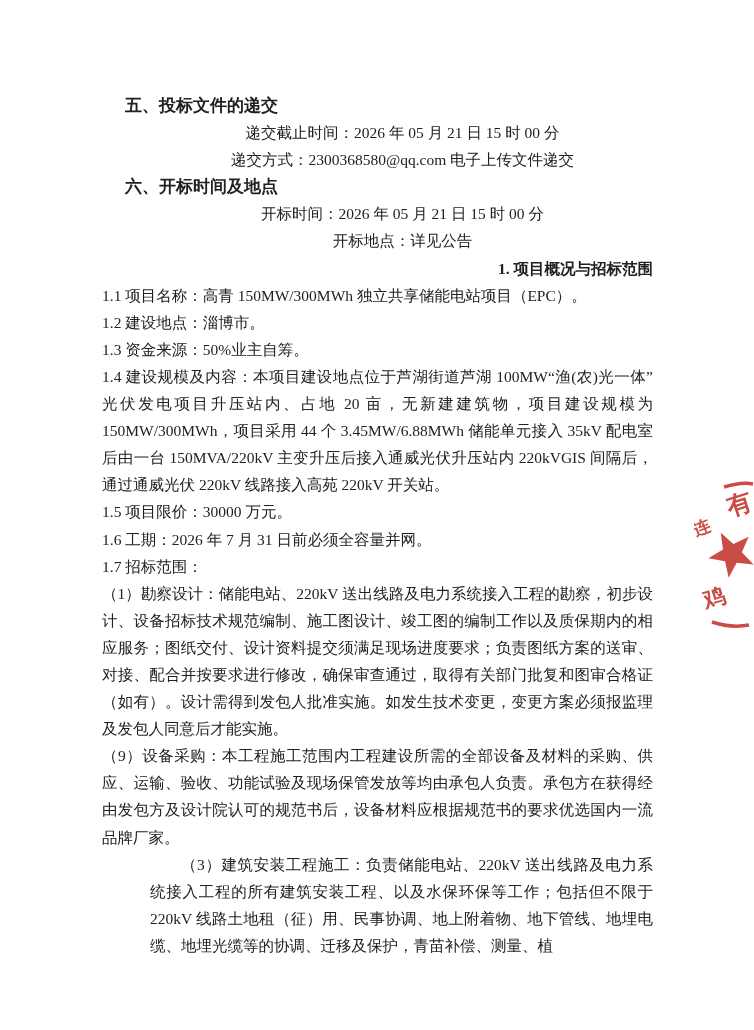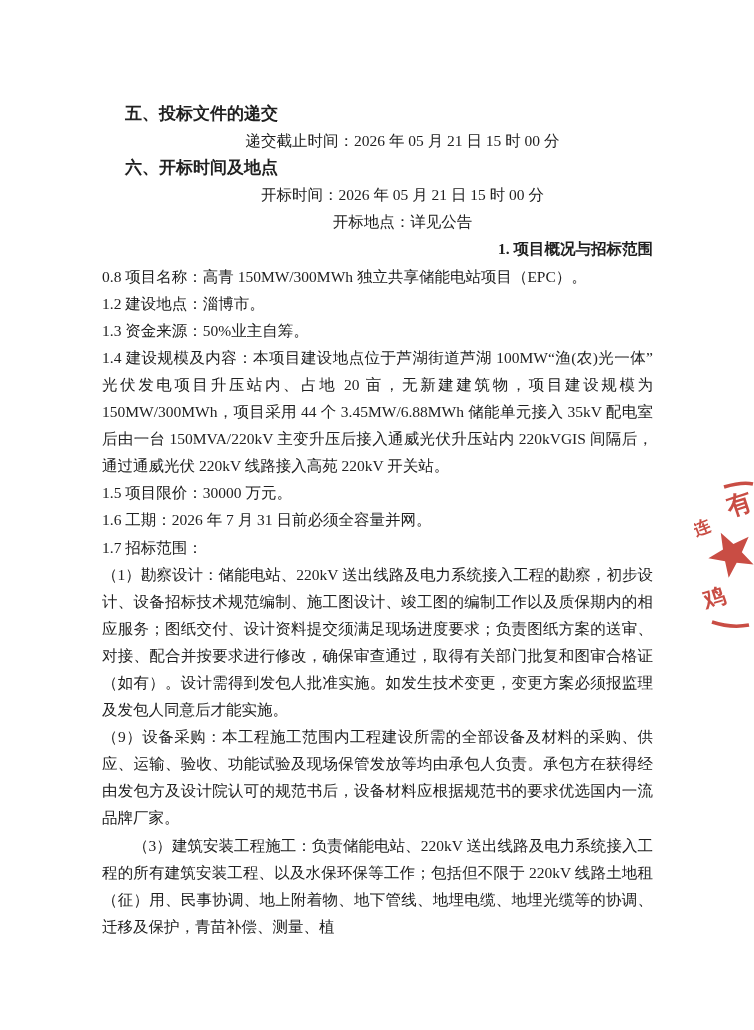--- a/index.html
+++ b/index.html
@@ -6,21 +6,21 @@
   body {
     width:754px; height:1030px;
     background:#ffffff;
     position:relative;
     overflow:hidden;
     font-family:"Liberation Serif","DejaVu Serif",serif;
     color:#212121;
   }
   .page-content {
     position:absolute;
-    left:102px; top:100px;
+    left:102px; top:92px;
     width:551px;
     line-height:27.1px;
     font-size:15.5px;
     text-align:justify;
   }
   .sec-heading {
     font-weight:bold;
     font-size:17px;
     padding-left:23px;
     text-align:left;
@@ -29,43 +29,44 @@
     padding-left:50px;
     text-align:center;
   }
   .sub-heading {
     font-weight:bold;
     padding-left:50px;
     text-align:right;
   }
   .para { text-align:justify; }
   .para.short { text-align:left; }
-  .para.indent { text-indent:31px; }
+  .para.indent { text-indent:31px;margin-left:48px; }
   .stamp {
     position:absolute;
     right:0; top:474px;
     width:60px; height:160px;
   }
   .stamp svg { display:block; }
 </style>
 </head>
 <body>
 
 <div class="page-content">
 
   <div class="sec-heading">五、投标文件的递交</div>
   <div class="sub-line">递交截止时间：2026 年 05 月 21 日 15 时 00 分</div>
+  <div class="sub-line">递交方式：2300368580@qq.com 电子上传文件递交</div>
 
   <div class="sec-heading">六、开标时间及地点</div>
   <div class="sub-line">开标时间：2026 年 05 月 21 日 15 时 00 分</div>
   <div class="sub-line">开标地点：详见公告</div>
 
   <div class="sub-heading">1. 项目概况与招标范围</div>
 
-  <div class="para short">0.8 项目名称：高青 150MW/300MWh 独立共享储能电站项目（EPC）。</div>
+  <div class="para short">1.1 项目名称：高青 150MW/300MWh 独立共享储能电站项目（EPC）。</div>
   <div class="para short">1.2 建设地点：淄博市。</div>
   <div class="para short">1.3 资金来源：50%业主自筹。</div>
   <div class="para">1.4 建设规模及内容：本项目建设地点位于芦湖街道芦湖 100MW“渔(农)光一体”光伏发电项目升压站内、占地 20 亩，无新建建筑物，项目建设规模为 150MW/300MWh，项目采用 44 个 3.45MW/6.88MWh 储能单元接入 35kV 配电室后由一台 150MVA/220kV 主变升压后接入通威光伏升压站内 220kVGIS 间隔后，通过通威光伏 220kV 线路接入高苑 220kV 开关站。</div>
   <div class="para short">1.5 项目限价：30000 万元。</div>
   <div class="para short">1.6 工期：2026 年 7 月 31 日前必须全容量并网。</div>
   <div class="para short">1.7 招标范围：</div>
   <div class="para">（1）勘察设计：储能电站、220kV 送出线路及电力系统接入工程的勘察，初步设计、设备招标技术规范编制、施工图设计、竣工图的编制工作以及质保期内的相应服务；图纸交付、设计资料提交须满足现场进度要求；负责图纸方案的送审、对接、配合并按要求进行修改，确保审查通过，取得有关部门批复和图审合格证（如有）。设计需得到发包人批准实施。如发生技术变更，变更方案必须报监理及发包人同意后才能实施。</div>
   <div class="para">（9）设备采购：本工程施工范围内工程建设所需的全部设备及材料的采购、供应、运输、验收、功能试验及现场保管发放等均由承包人负责。承包方在获得经由发包方及设计院认可的规范书后，设备材料应根据规范书的要求优选国内一流品牌厂家。</div>
   <div class="para indent">（3）建筑安装工程施工：负责储能电站、220kV 送出线路及电力系统接入工程的所有建筑安装工程、以及水保环保等工作；包括但不限于 220kV 线路土地租（征）用、民事协调、地上附着物、地下管线、地埋电缆、地埋光缆等的协调、迁移及保护，青苗补偿、测量、植</div>
 

